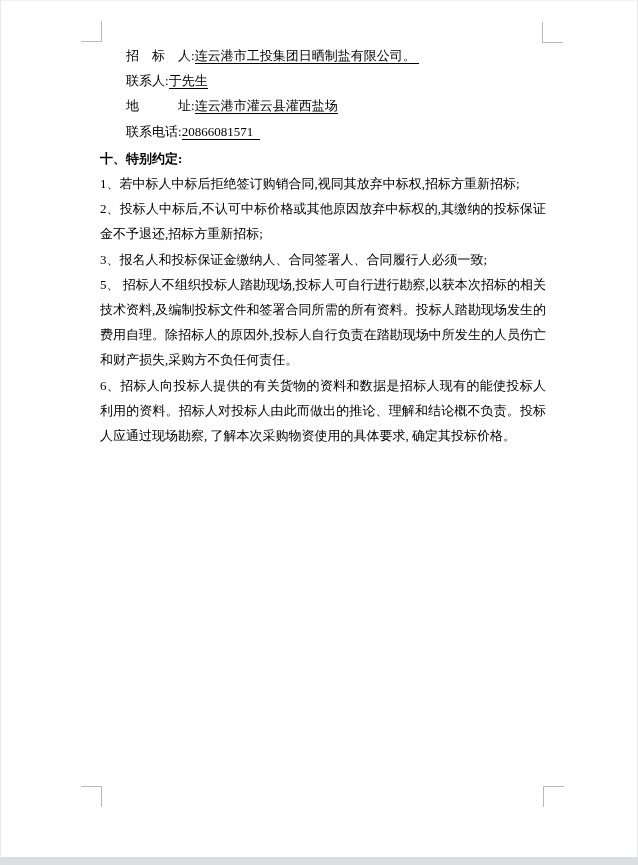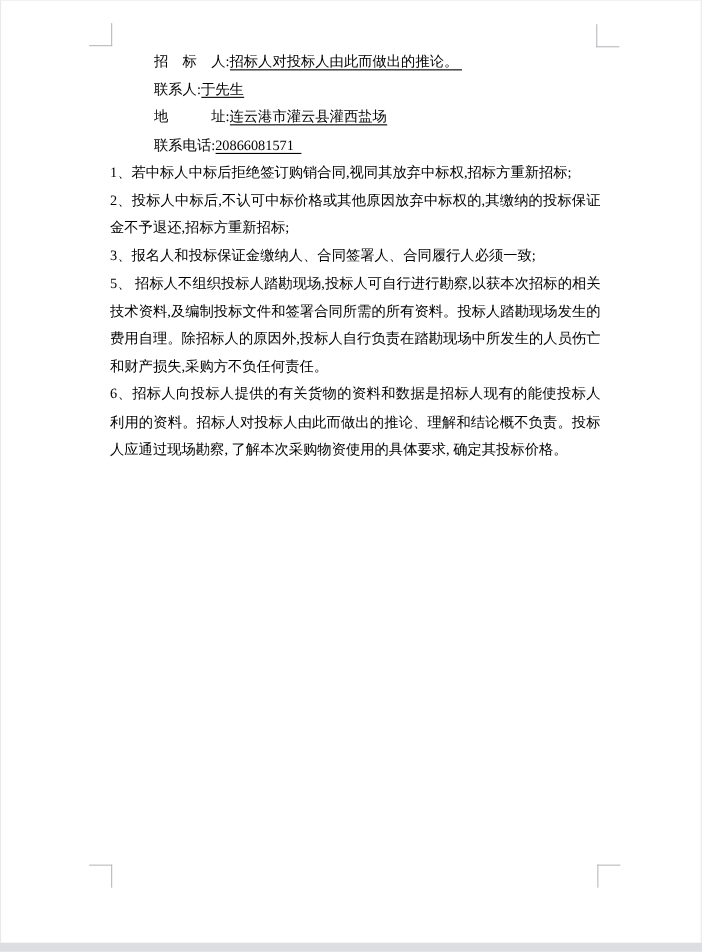--- a/index.html
+++ b/index.html
@@ -45,21 +45,20 @@
     font-size: 13px;
     line-height: 25.2px;
     color: #000000;
   }
   .contact-row {
     padding-left: 26px;
     white-space: pre-wrap;
   }
   .contact-row .label {
     white-space: pre-wrap;
-    margin-left: 14px;
   }
   .contact-row .uval {
     white-space: pre-wrap;
     border-bottom: 1px solid #000000;
   }
   .section-title {
     font-weight: bold;
     margin-top: 2px;
   }
   p.clause {
@@ -78,26 +77,27 @@
   <div class="page">
 
     <div class="mark tl"></div>
     <div class="mark tr"></div>
     <div class="mark bl"></div>
     <div class="mark br"></div>
 
     <div class="text-area">
 
       <div class="contact-block">
-        <div class="contact-row"><span class="label">招　标　人:</span><span class="uval">招标人对投标人由此而做出的推论。 </span></div>
+        <div class="contact-row"><span class="label">招　标　人:</span><span class="uval">连云港市工投集团日晒制盐有限公司。 </span></div>
         <div class="contact-row"><span class="label">联系人:</span><span class="uval">于先生</span></div>
         <div class="contact-row"><span class="label">地　　　址:</span><span class="uval">连云港市灌云县灌西盐场</span></div>
         <div class="contact-row"><span class="label">联系电话:</span><span class="uval">20866081571  </span></div>
       </div>
 
+      <div class="section-title">十、特别约定:</div>
 
       <p class="clause">1、若中标人中标后拒绝签订购销合同,视同其放弃中标权,招标方重新招标;</p>
       <p class="clause">2、投标人中标后,不认可中标价格或其他原因放弃中标权的,其缴纳的投标保证金不予退还,招标方重新招标;</p>
       <p class="clause">3、报名人和投标保证金缴纳人、合同签署人、合同履行人必须一致;</p>
       <p class="clause">5、 招标人不组织投标人踏勘现场,投标人可自行进行勘察,以获本次招标的相关技术资料,及编制投标文件和签署合同所需的所有资料。投标人踏勘现场发生的费用自理。除招标人的原因外,投标人自行负责在踏勘现场中所发生的人员伤亡和财产损失,采购方不负任何责任。</p>
       <p class="clause">6、招标人向投标人提供的有关货物的资料和数据是招标人现有的能使投标人利用的资料。招标人对投标人由此而做出的推论、理解和结论概不负责。投标人应通过现场勘察, 了解本次采购物资使用的具体要求, 确定其投标价格。</p>
 
 
     </div>
   </div>

